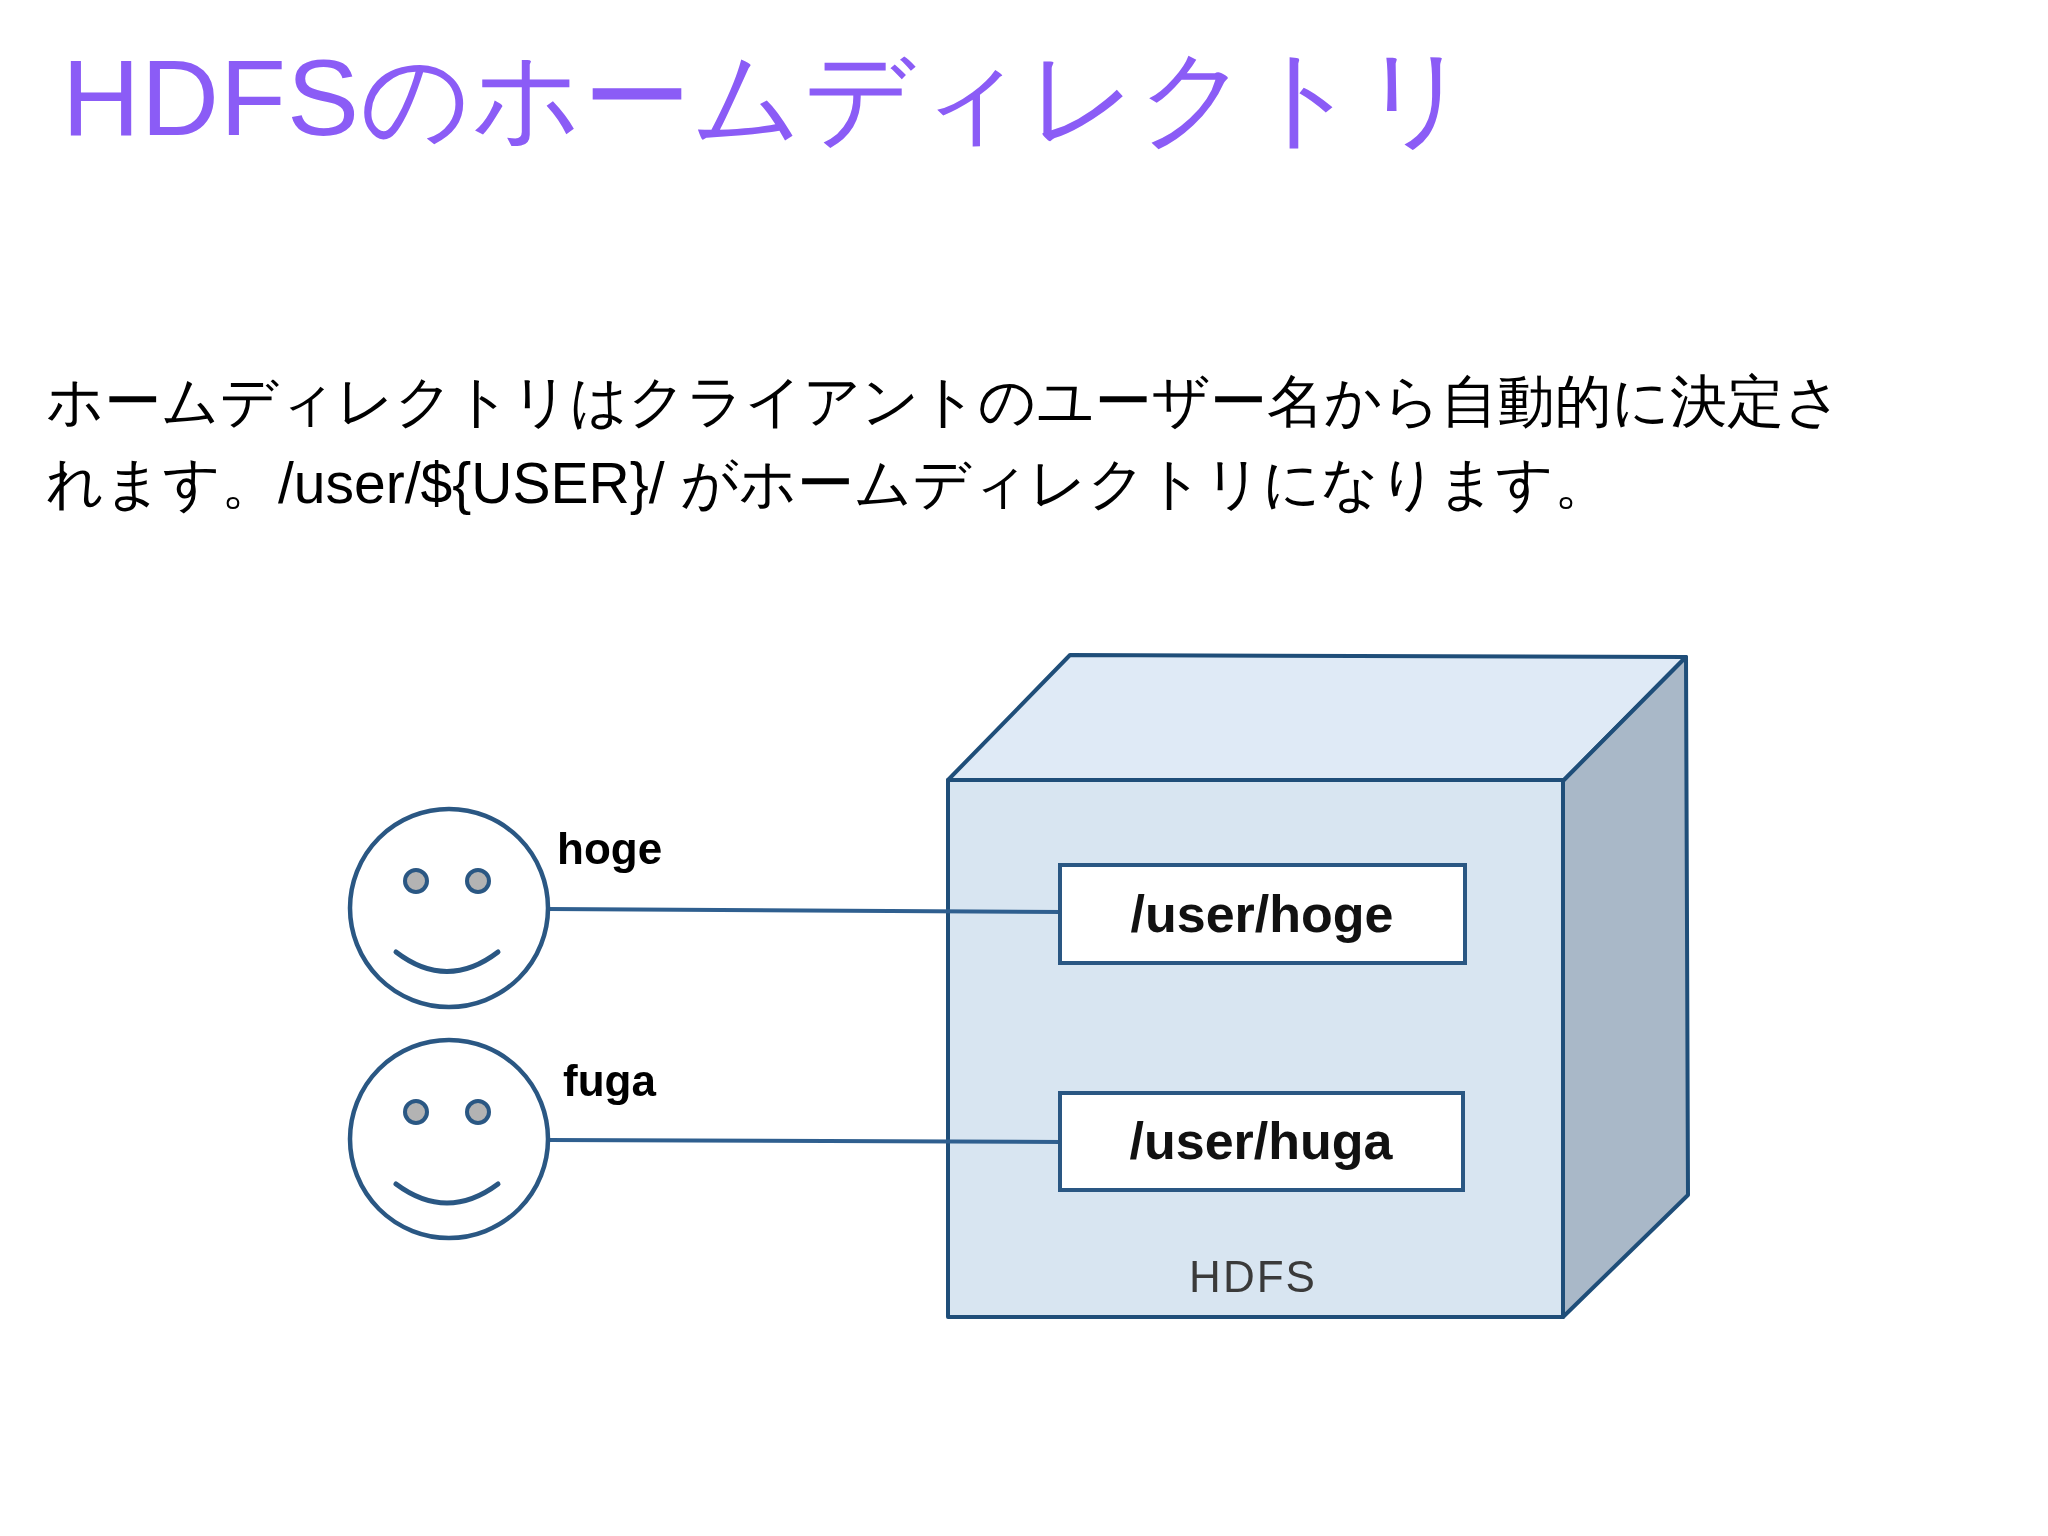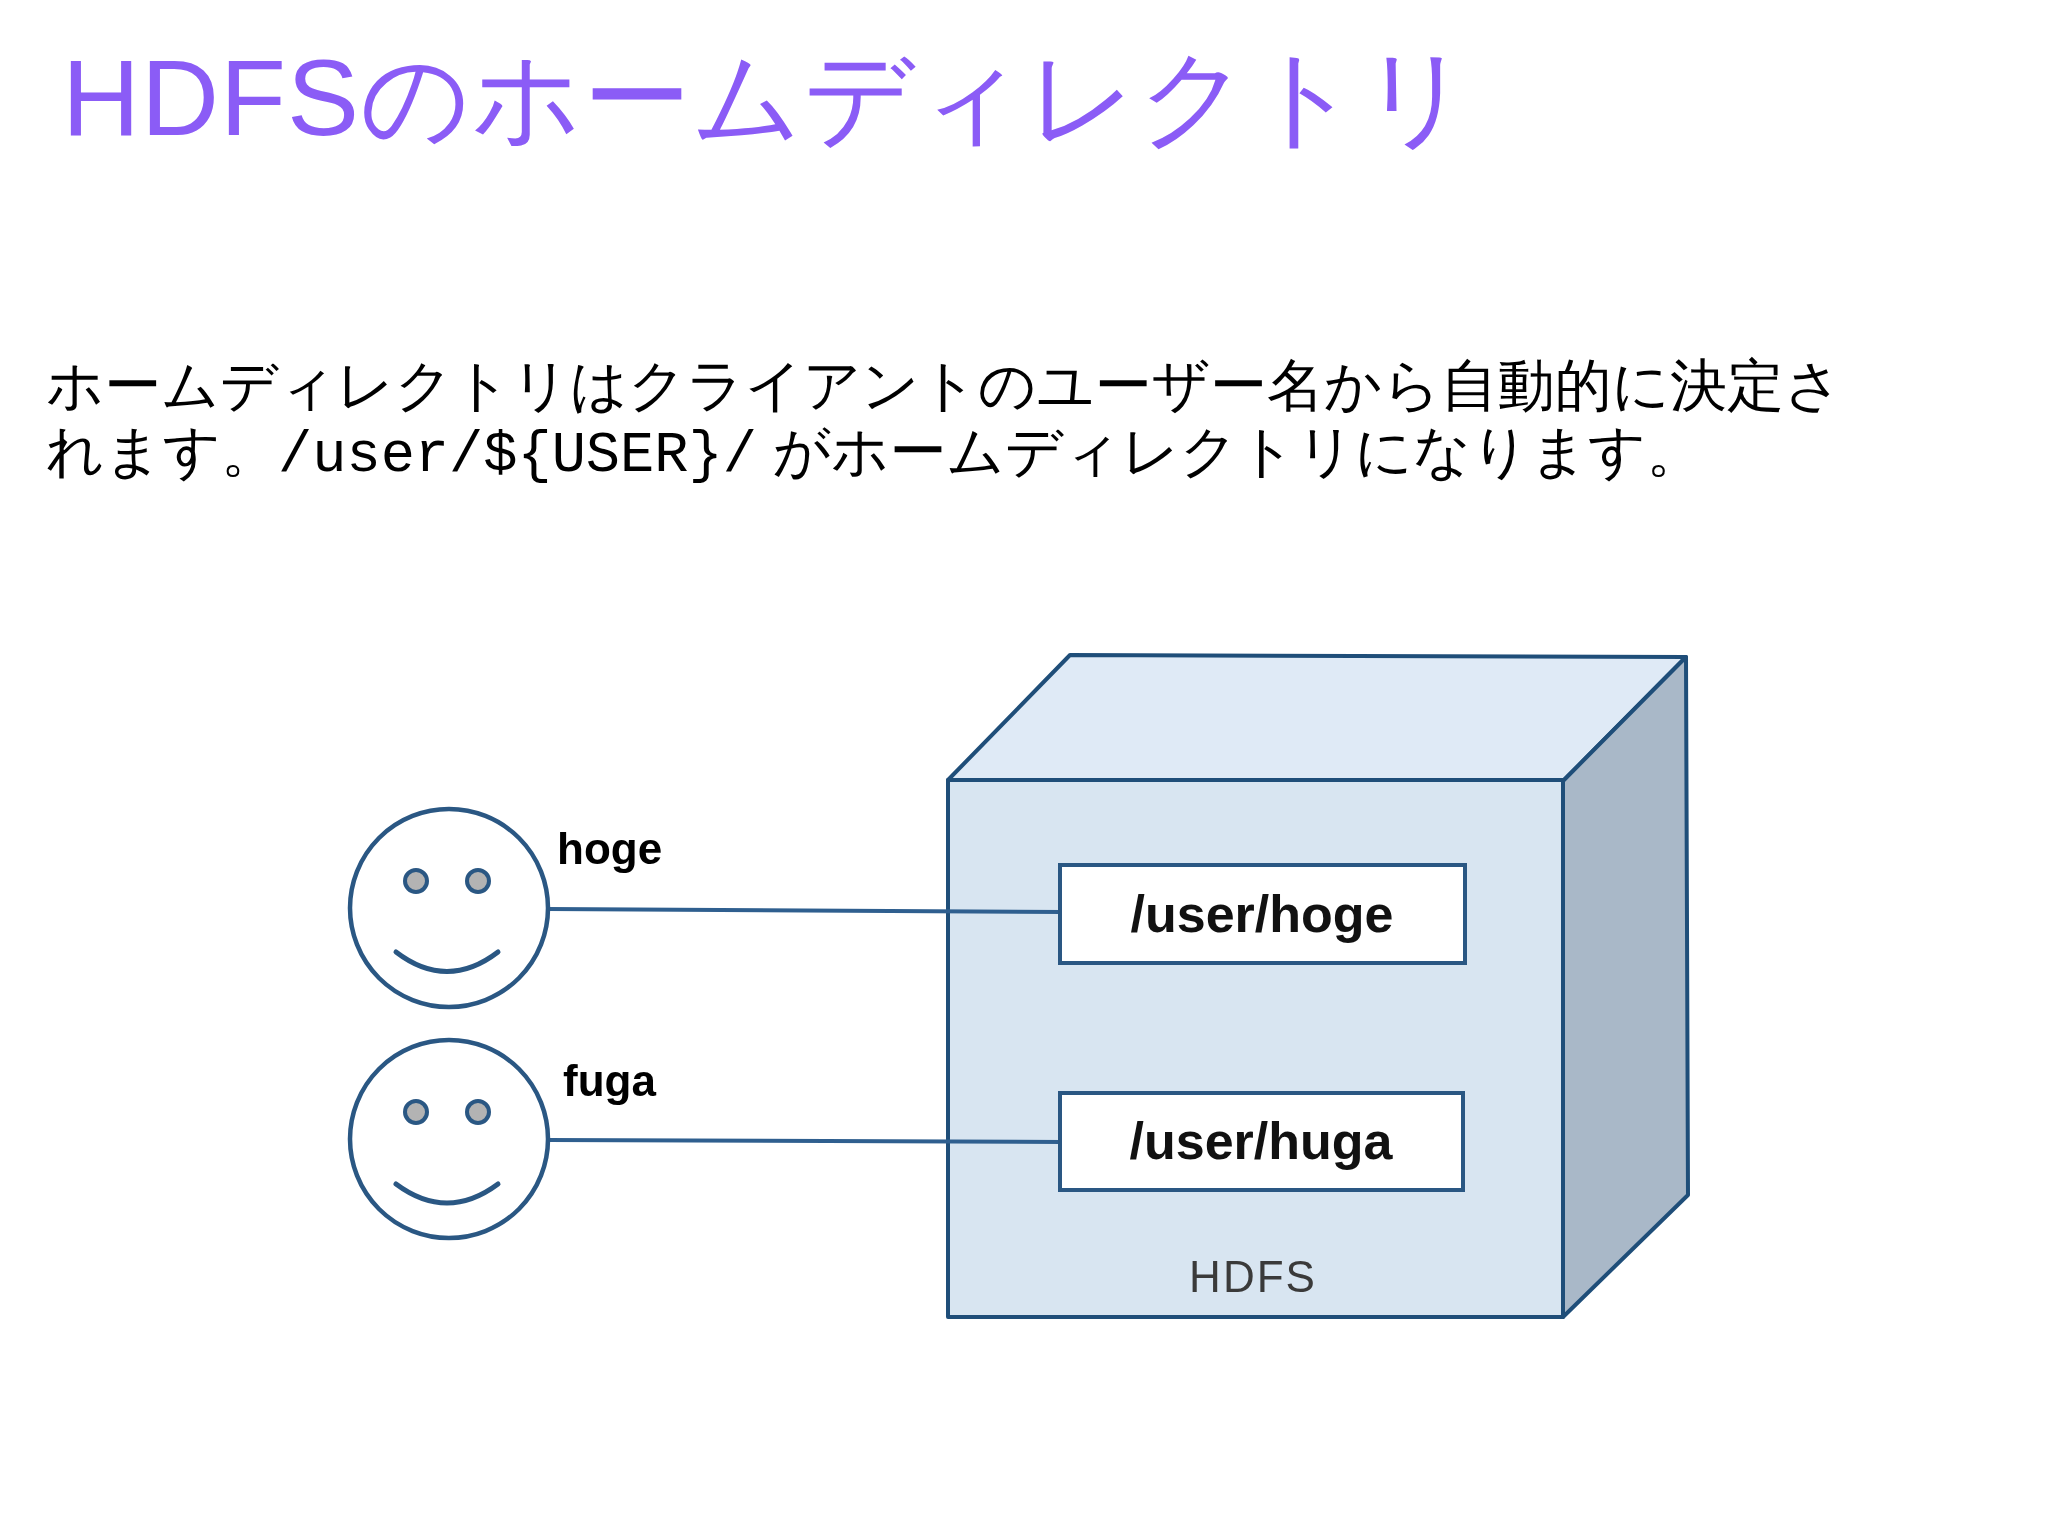--- a/index.html
+++ b/index.html
@@ -28,23 +28,24 @@
   .slide-body {
     position: absolute;
     left: 46px;
     top: 352px;
     font-size: 57px;
     line-height: 1.16;
     color: #000000;
   }
   .slide-body .body-line {
     white-space: nowrap;
+    margin-top: 16px;
   }
   .mono {
-    font-family: Liberation Mono, monospace;
+    font-family: Liberation Sans, sans-serif;
   }
   .diagram-svg {
     position: absolute;
     left: 0;
     top: 0;
     width: 2048px;
     height: 1536px;
   }
   .user-label {
     font-family: "Liberation Sans", sans-serif;

